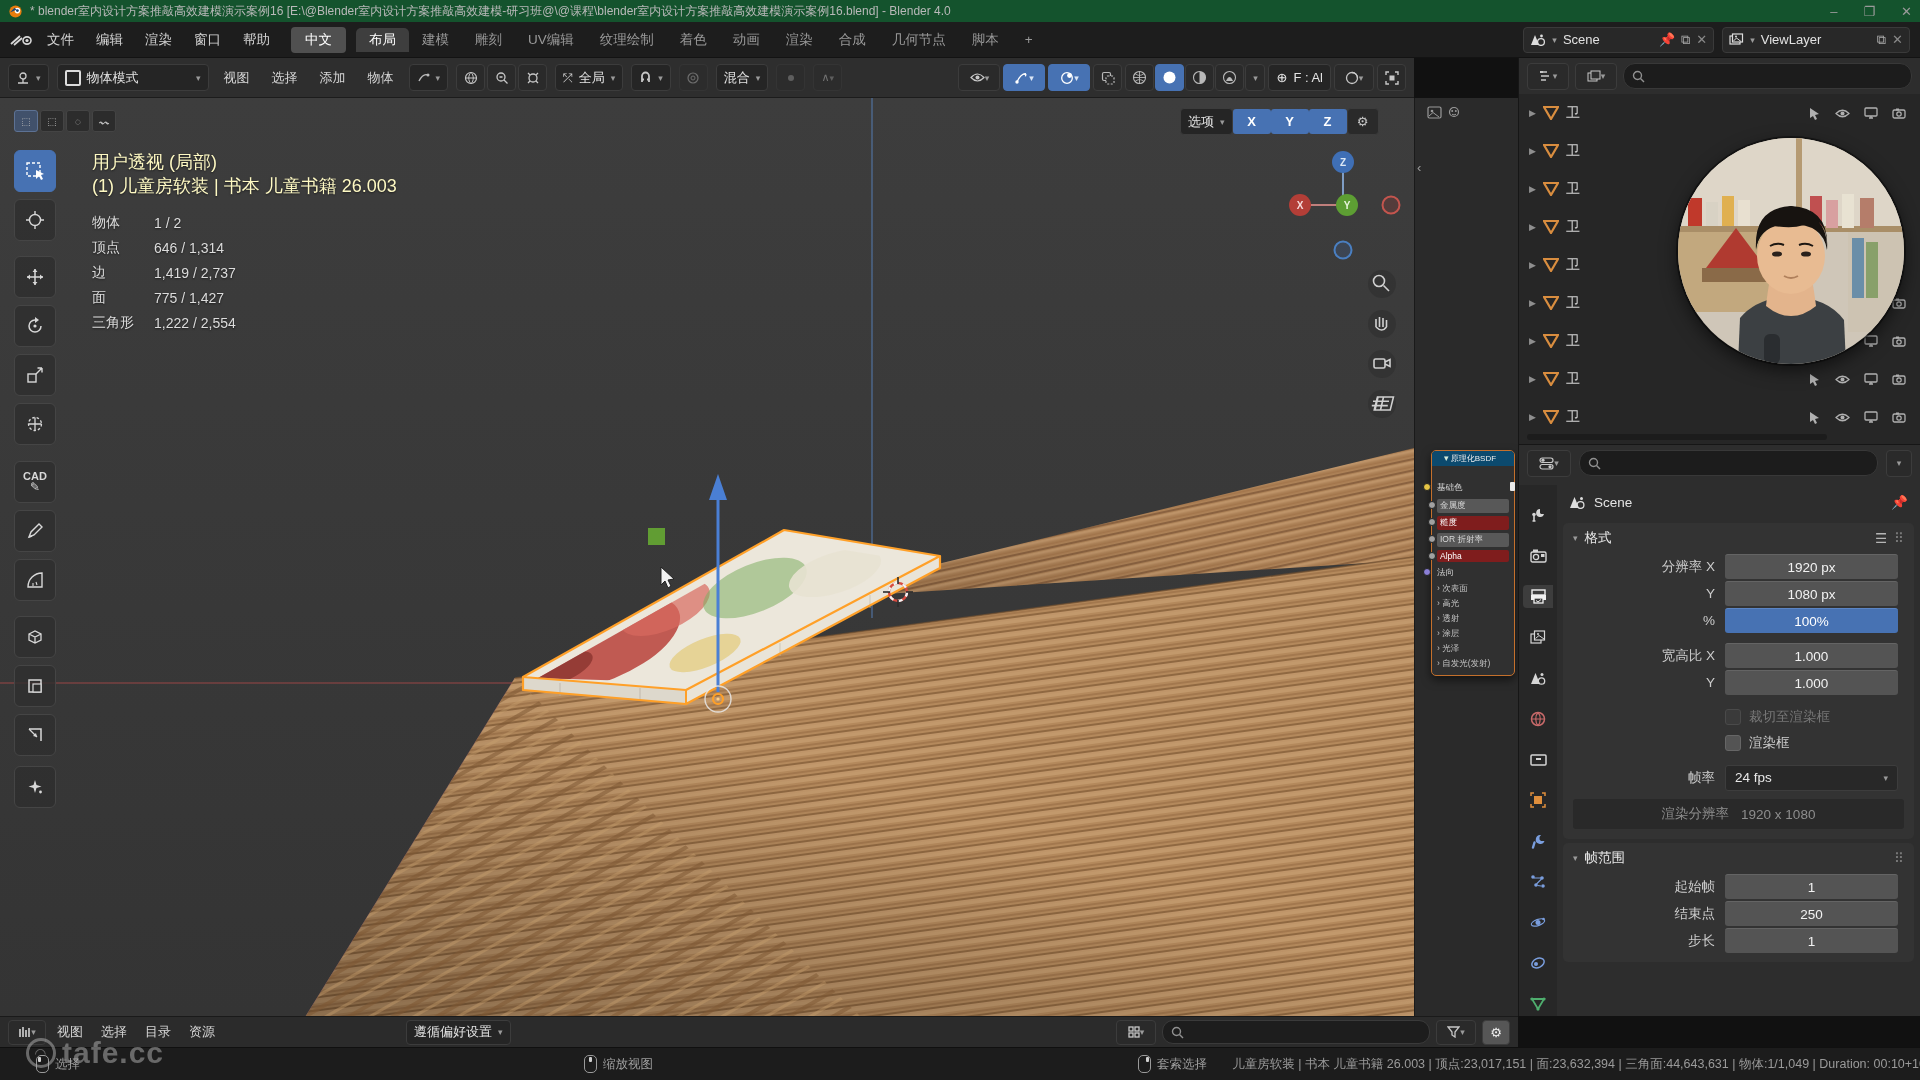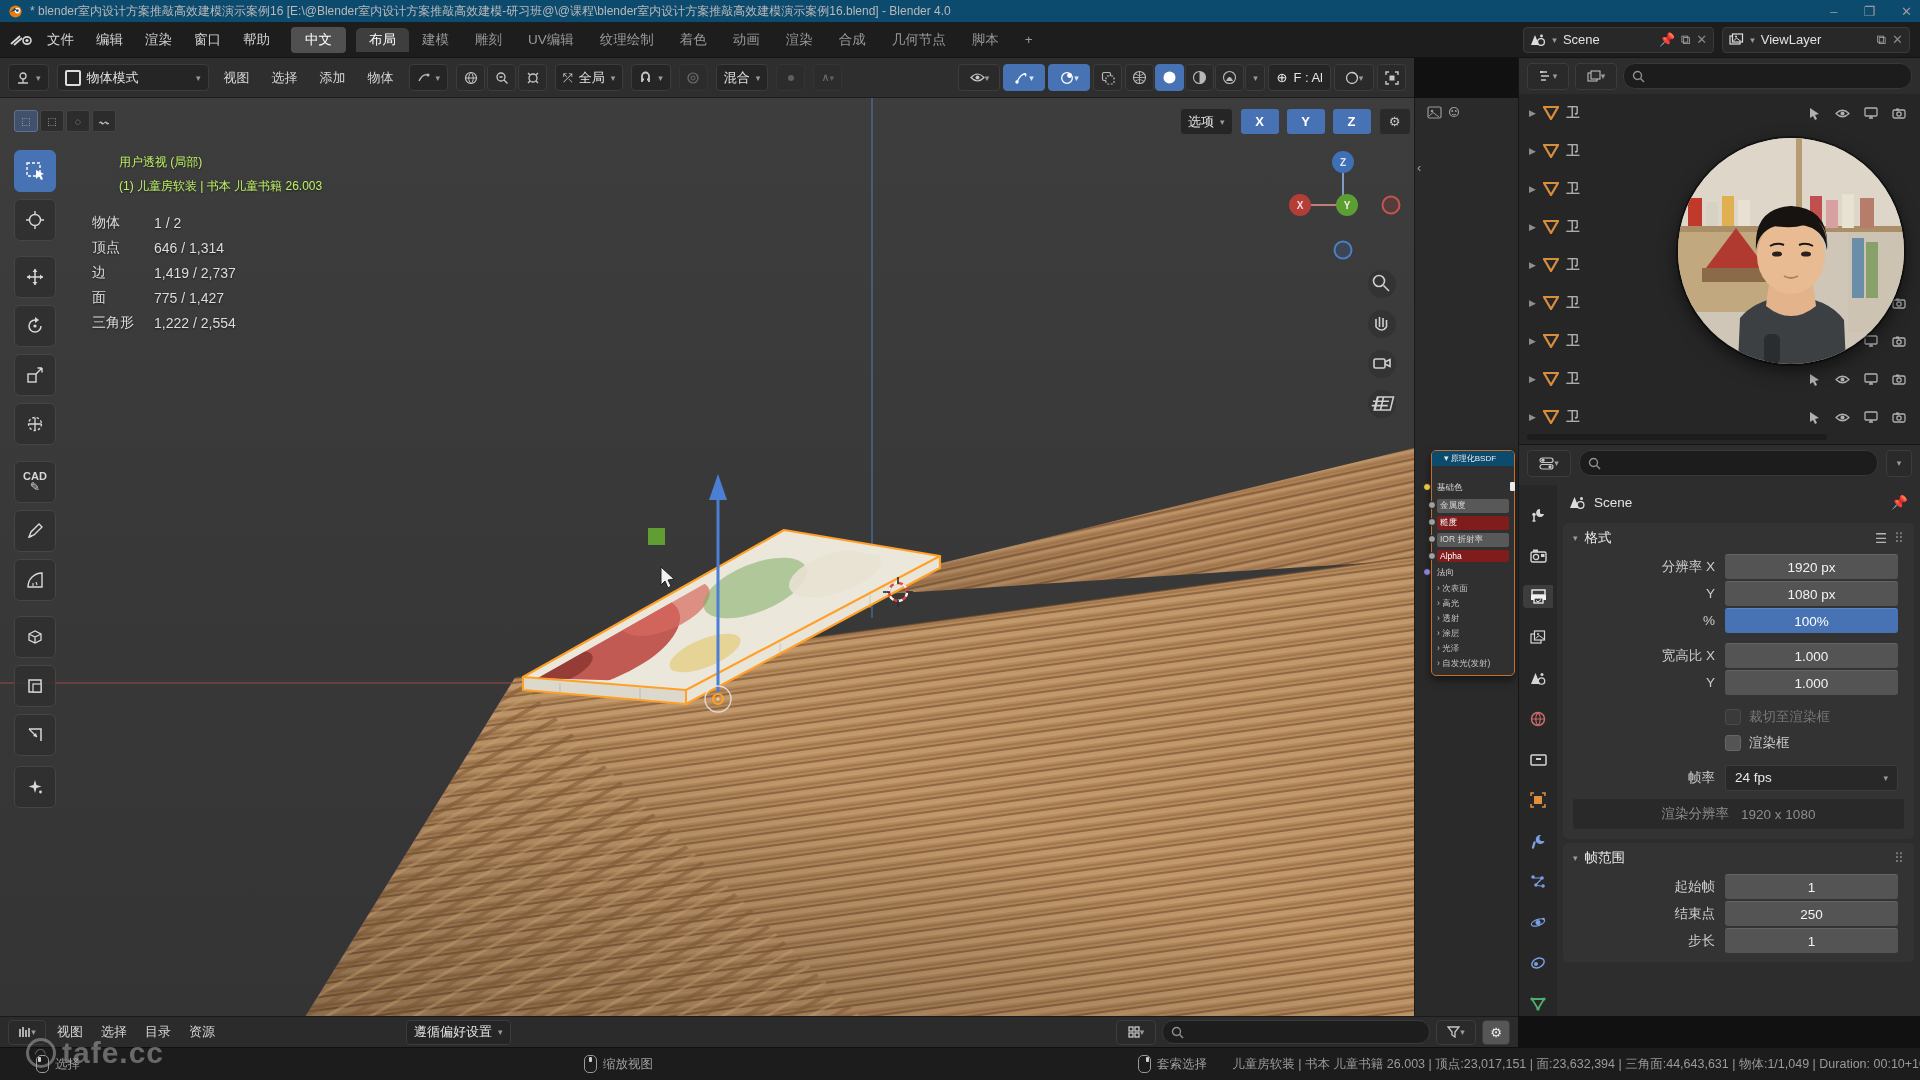--- a/index.html
+++ b/index.html
@@ -1,21 +1,21 @@
 <!DOCTYPE html>
 <html><head>
 <meta charset="utf-8">
 <style>
   html,body{margin:0;padding:0;background:#111;}
   body{width:1920px;height:1080px;position:relative;overflow:hidden;
        font-family:"Liberation Sans","DejaVu Sans",sans-serif;color:#cfcfcf;
        -webkit-font-smoothing:antialiased;}
   .abs{position:absolute;}
   
-  #titlebar{left:0;top:0;width:1920px;height:22px;background:#0c4a6e;color:#b9b9b9;
+  #titlebar{left:0;top:0;width:1920px;height:22px;background:#14532d;color:#b9b9b9;
             font-size:12px;display:flex;align-items:center;padding:0 8px;box-sizing:border-box;}
   #titlebar .win{margin-left:auto;display:flex;gap:26px;color:#9b9b9b;font-size:13px;}
   
   #topbar{left:0;top:22px;width:1920px;height:36px;background:#1d1d1d;display:flex;align-items:center;
           font-size:13.5px;box-sizing:border-box;padding:0 6px;border-bottom:1px solid #131313;}
   .menu-item{padding:4px 11px;color:#d4d4d4;border-radius:4px;}
   .lang-btn{background:#505050;color:#fff;border-radius:4px;padding:4px 14px;margin:0 10px;}
   .ws-tab{padding:3px 13px;color:#999;border-radius:5px 5px 0 0;}
   .ws-tab.active{background:#3e3e3e;color:#fff;}
   .id-block{display:flex;align-items:center;background:#282828;border:1px solid #3a3a3a;
@@ -26,31 +26,31 @@
   .hdr-widget{background:#252525;border:1px solid #3c3c3c;border-radius:4px;height:25px;
               display:flex;align-items:center;padding:0 7px;gap:6px;color:#e3e3e3;}
   .hdr-btn{background:#2a2a2a;border:1px solid #3c3c3c;border-radius:4px;width:27px;height:25px;
            display:flex;align-items:center;justify-content:center;color:#c7c7c7;}
   .hdr-btn.blue{background:#4772b3;border-color:#4772b3;color:#fff;}
   .hdr-btn.dim{opacity:.45;}
   .chev{font-size:9px;color:#9a9a9a;}
   .vmenu{color:#d6d6d6;padding:3px 7px;}
   
   #viewport{left:0;top:98px;width:1414px;height:918px;background:#3a3a3a;overflow:hidden;}
-  #vp-overlay{left:92px;top:52px;color:#bef264;font-size:12px;line-height:24px;text-shadow:0 1px 2px #0008;margin-left:27px;}
+  #vp-overlay{left:92px;top:52px;color:#fef9c3;font-size:18px;line-height:24px;text-shadow:0 1px 2px #0008;}
   #vp-stats{left:92px;top:112px;font-size:14px;color:#dcdcdc;text-shadow:0 1px 2px #0008;}
   #vp-stats .srow{display:flex;height:25px;align-items:center;}
   #vp-stats .sl{width:62px;}
   .toolbtn{position:absolute;left:14px;width:40px;height:40px;background:#2e2e2ecc;border:1px solid #454545;
            border-radius:6px;display:flex;align-items:center;justify-content:center;color:#d8d8d8;font-size:15px;}
   .toolbtn.active{background:#4772b3;border-color:#4772b3;color:#fff;}
   .selmode{position:absolute;top:12px;width:22px;height:20px;border-radius:3px;background:#2c2c2c;
            border:1px solid #444;display:flex;align-items:center;justify-content:center;font-size:10px;color:#bbb;}
   .selmode.active{background:#41516b;border-color:#5d7294;}
-  #opt-cluster{position:absolute;top:10px;left:1180px;display:flex;gap:8px;align-items:center;font-size:13px;}
+  #opt-cluster{position:absolute;top:10px;left:1180px;display:flex;gap:0;align-items:center;font-size:13px;}
   .axis-btn{width:38px;height:25px;background:#4772b3;color:#fff;display:flex;align-items:center;
             justify-content:center;border-radius:3px;font-weight:bold;}
   
   #shaderstrip{left:1414px;top:98px;width:104px;height:918px;background:#2a2a2a;border-left:1px solid #1a1a1a;box-sizing:border-box;}
   #bsdfnode{position:absolute;left:16px;top:352px;width:82px;background:#303030;border:1.5px solid #c4702c;
             border-radius:5px;box-shadow:0 4px 10px #0008;font-size:8.5px;color:#d8d8d8;}
   #bsdfnode .nhead{background:#0c4a6e;color:#eee;border-radius:4px 4px 0 0;padding:2px 12px;font-size:8px;}
   .nslider{background:#585858;border-radius:2px;margin:3px 5px;padding:1px 3px;text-align:left;position:relative;}
   .nslider.blue{background:#7f1d1d;color:#fff;}
   .nlabel{padding:2px 5px;position:relative;}

